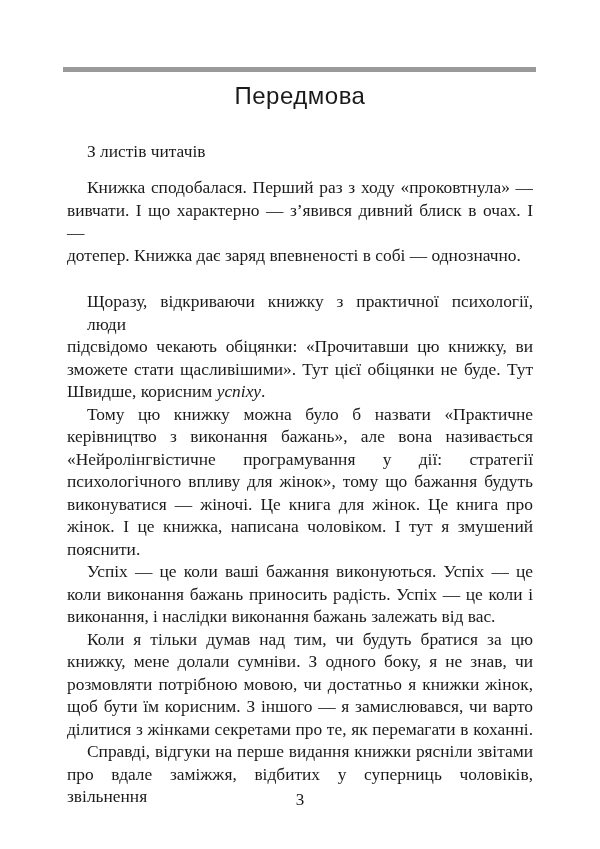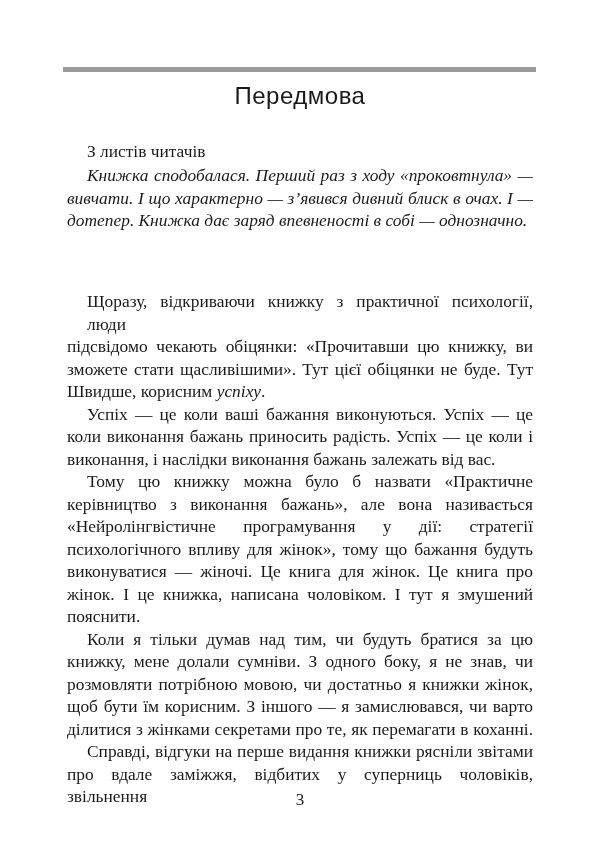--- a/index.html
+++ b/index.html
@@ -48,22 +48,21 @@
       width: 466px;
       font-family: "Liberation Serif", serif;
       font-size: 17.4px;
       line-height: 22.5px;
       color: #1a1a1a;
     }
     .subtitle {
       top: 140px;
     }
     .letter {
-      top: 164px;
-      font-style: italic;
+      top: 176px;
     }
     .main {
       top: 290px;
     }
     .line { display: block; text-align: justify; text-align-last: justify; }
     .line.last { text-align-last: left; }
     .indent { padding-left: 20px; }
     em { font-style: italic; }
     .page-number {
       position: absolute;
@@ -98,33 +97,33 @@
   <div class="text-block main">
 
     <div>
       <span class="line indent">Щоразу, відкриваючи книжку з практичної психології, люди</span>
       <span class="line">підсвідомо чекають обіцянки: «Прочитавши цю книжку, ви</span>
       <span class="line">зможете стати щасливішими». Тут цієї обіцянки не буде. Тут</span>
       <span class="line last"><span>Швидше, корисним </span><em>успіху</em><span>.</span></span>
     </div>
 
     <div>
-      <span class="line indent">Успіх — це коли ваші бажання виконуються. Успіх — це</span>
-      <span class="line">коли виконання бажань приносить радість. Успіх — це коли і</span>
-      <span class="line last">виконання, і наслідки виконання бажань залежать від вас.</span>
-    </div>
-
-    <div>
       <span class="line indent">Тому цю книжку можна було б назвати «Практичне</span>
       <span class="line">керівництво з виконання бажань», але вона називається</span>
       <span class="line">«Нейролінгвістичне програмування у дії: стратегії</span>
       <span class="line">психологічного впливу для жінок», тому що бажання будуть</span>
       <span class="line">виконуватися — жіночі. Це книга для жінок. Це книга про</span>
       <span class="line">жінок. І це книжка, написана чоловіком. І тут я змушений</span>
       <span class="line last">пояснити.</span>
+    </div>
+
+    <div>
+      <span class="line indent">Успіх — це коли ваші бажання виконуються. Успіх — це</span>
+      <span class="line">коли виконання бажань приносить радість. Успіх — це коли і</span>
+      <span class="line last">виконання, і наслідки виконання бажань залежать від вас.</span>
     </div>
 
     <div>
       <span class="line indent">Коли я тільки думав над тим, чи будуть братися за цю</span>
       <span class="line">книжку, мене долали сумніви. З одного боку, я не знав, чи</span>
       <span class="line">розмовляти потрібною мовою, чи достатньо я книжки жінок,</span>
       <span class="line">щоб бути їм корисним. З іншого — я замислювався, чи варто</span>
       <span class="line">ділитися з жінками секретами про те, як перемагати в коханні.</span>
     </div>
 

